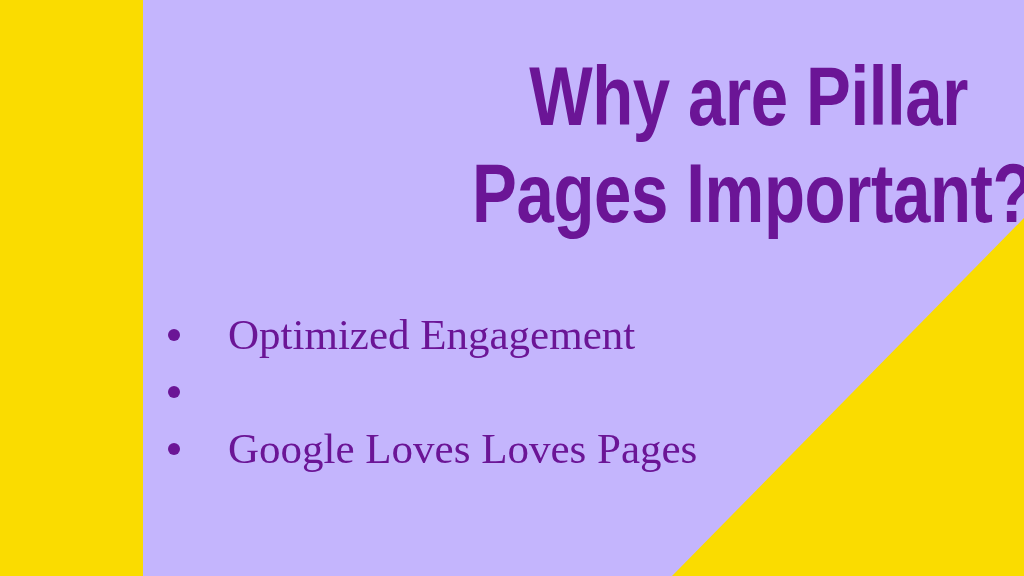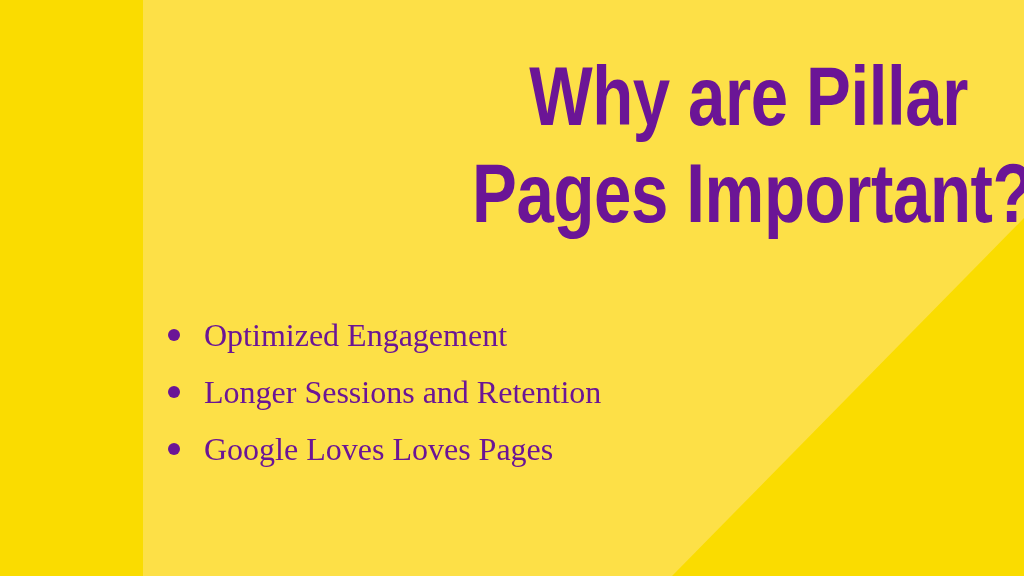--- a/index.html
+++ b/index.html
@@ -5,21 +5,21 @@
   * { margin:0; padding:0; box-sizing:border-box; }
   html, body {
     width:1024px; height:576px;
     overflow:hidden;
     background:#ffffff;
     font-family:"Liberation Sans", sans-serif;
   }
   .slide {
     position:relative;
     width:1024px; height:576px;
-    background:#fde047;
+    background:#c4b5fd;
     overflow:hidden;
   }
 
   
   .left-band {
     position:absolute;
     left:0; top:0;
     width:143px; height:576px;
     background:#FADC00;
   }
@@ -59,23 +59,24 @@
     width:760px;
     list-style:none;
   }
   .bullet-item {
     position:relative;
     display:flex;
     align-items:center;
     height:57px;
     color:#6B1596;
     font-family:"Liberation Serif", serif;
-    font-size:32px;
+    font-size:43px;
     line-height:40px;
     white-space:nowrap;
+    gap:24px;
   }
   .bullet-dot {
     flex:0 0 auto;
     width:12px; height:12px;
     border-radius:50%;
     background:#6B1596;
     margin-right:24px;
   }
   .bullet-text { display:block; }
 </style>
@@ -95,21 +96,20 @@
     <span class="title-line">Pages Important?</span>
   </div>
 
   <ul class="bullets">
     <li class="bullet-item">
       <span class="bullet-dot"></span>
       <span class="bullet-text">Optimized Engagement</span>
     </li>
     <li class="bullet-item">
       <span class="bullet-dot"></span>
-      <span class="bullet-text">Longer Sessions and Retention</span>
     </li>
     <li class="bullet-item">
       <span class="bullet-dot"></span>
       <span class="bullet-text">Google Loves Loves Pages</span>
     </li>
   </ul>
 
 </div>
 
 </body></html>

